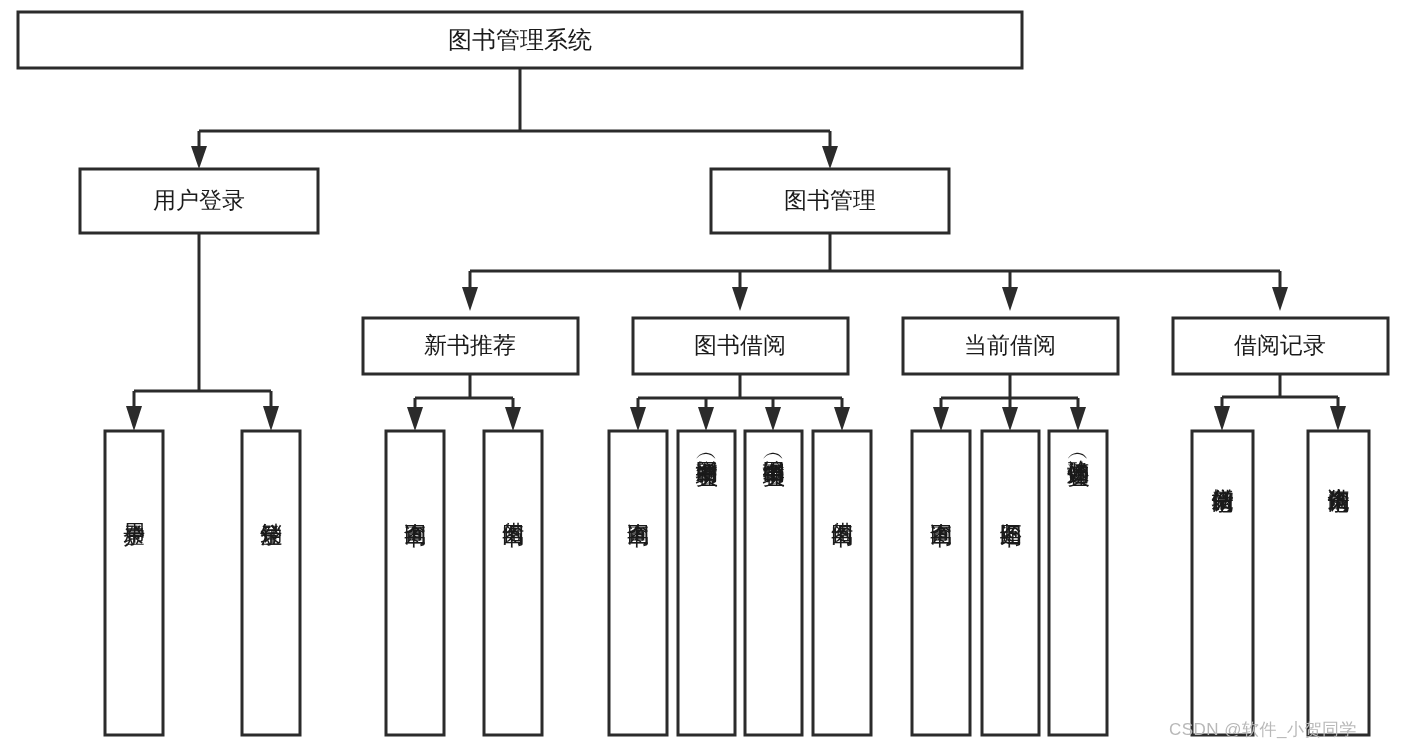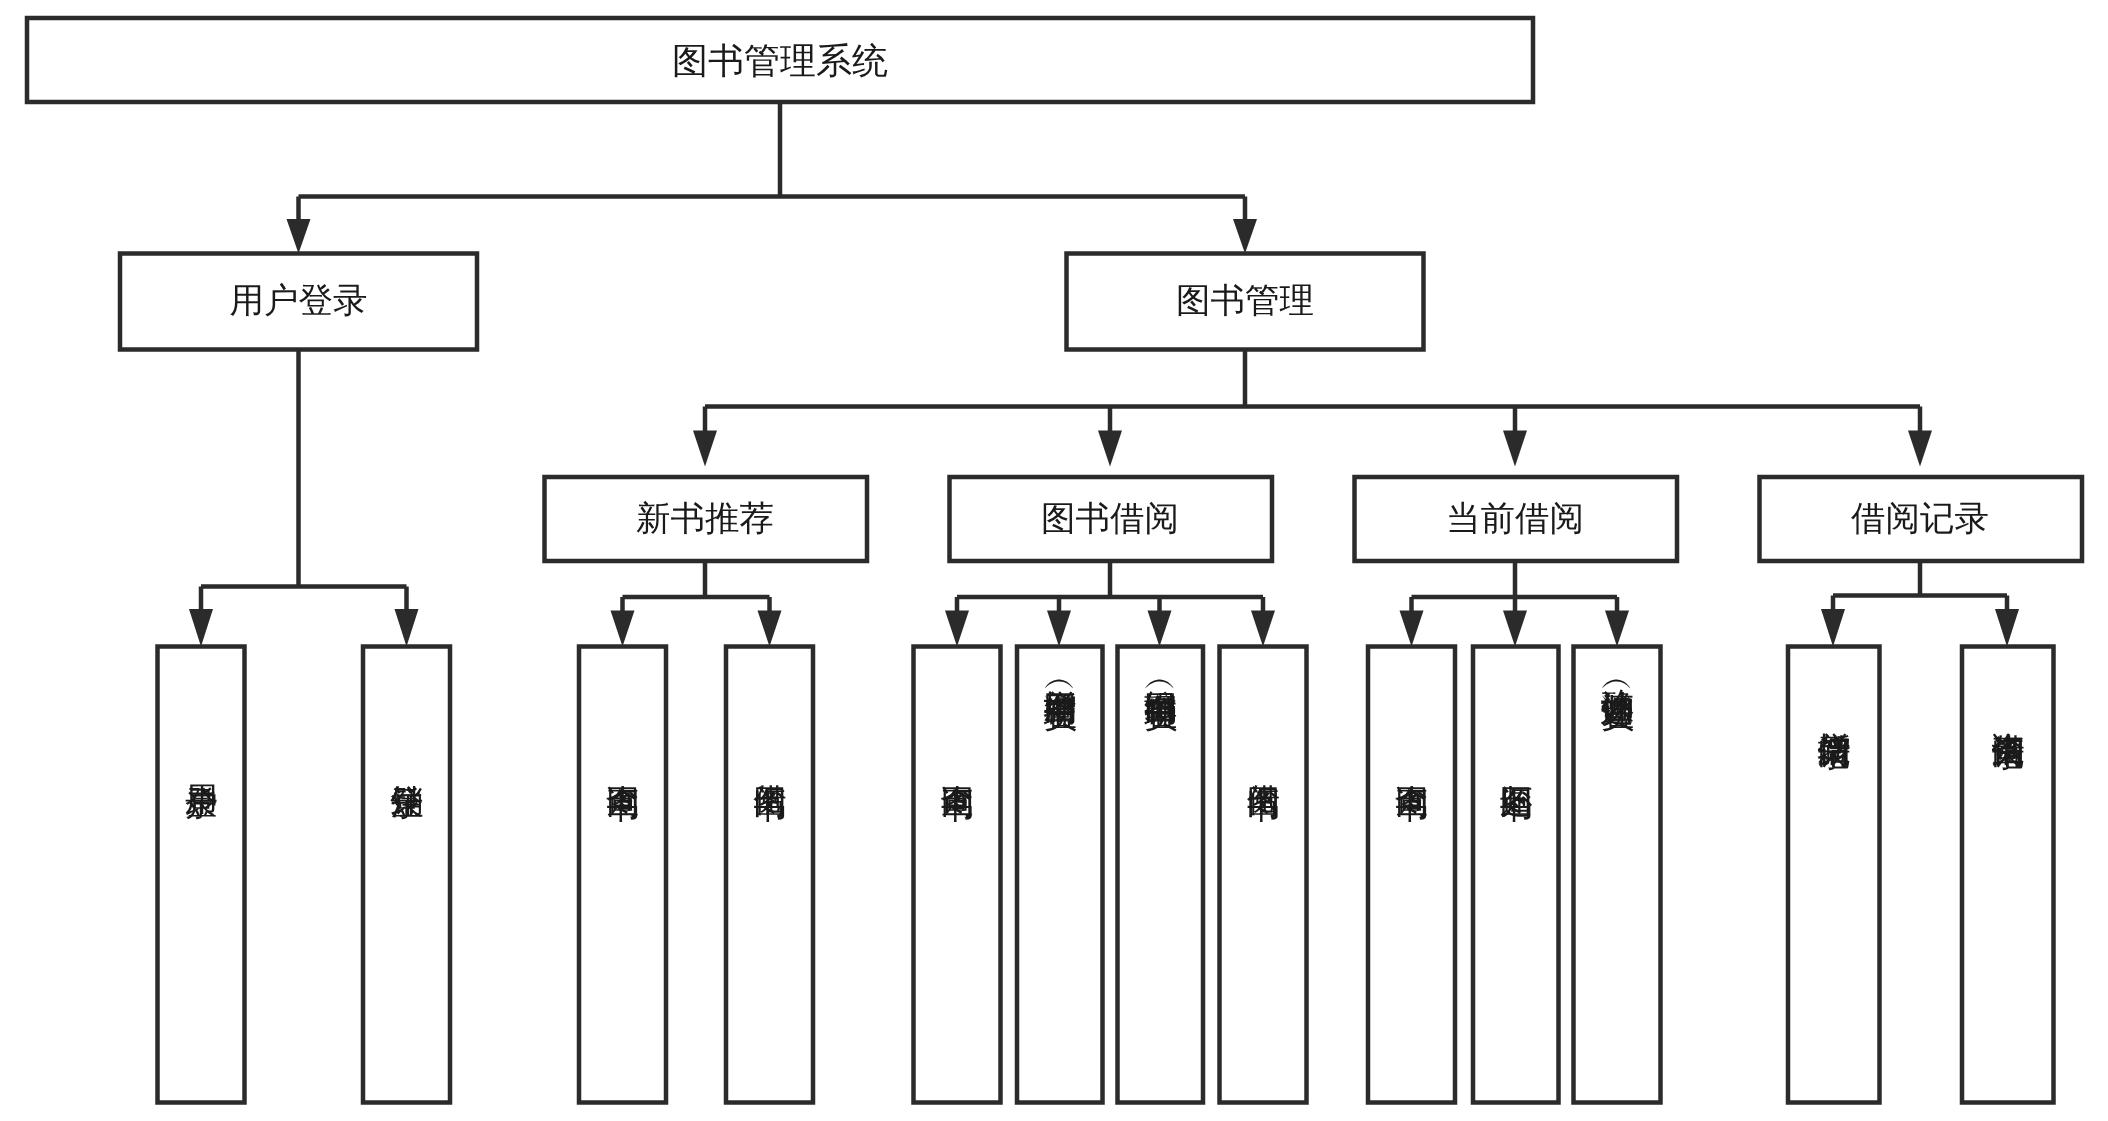--- a/index.html
+++ b/index.html
@@ -282,13 +282,14 @@
     <span class="vlabel">确认归还（管理员）</span>
   </div>
 
   <div class="vlabel-wrap" style="left:1192px; top:470px; width:61px;">
     <span class="vlabel">新增借阅记录</span>
   </div>
   <div class="vlabel-wrap" style="left:1308px; top:470px; width:61px;">
     <span class="vlabel">查询借阅记录</span>
   </div>
 
+  <div class="watermark">CSDN @软件_小贺同学</div>
 </div>
 
 </body></html>

